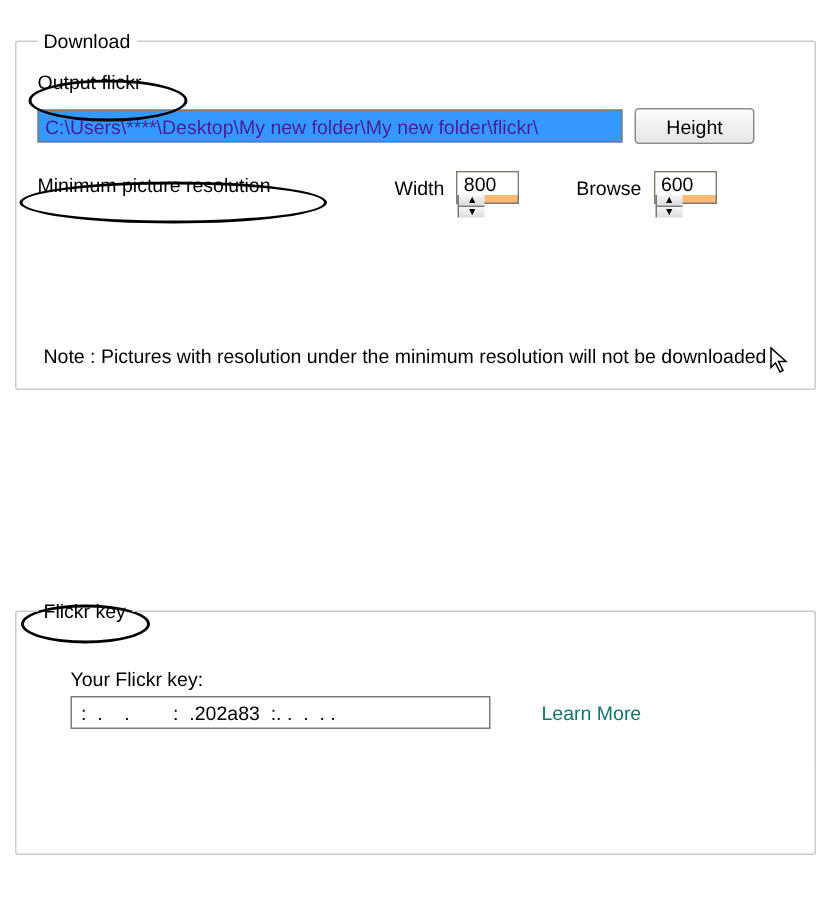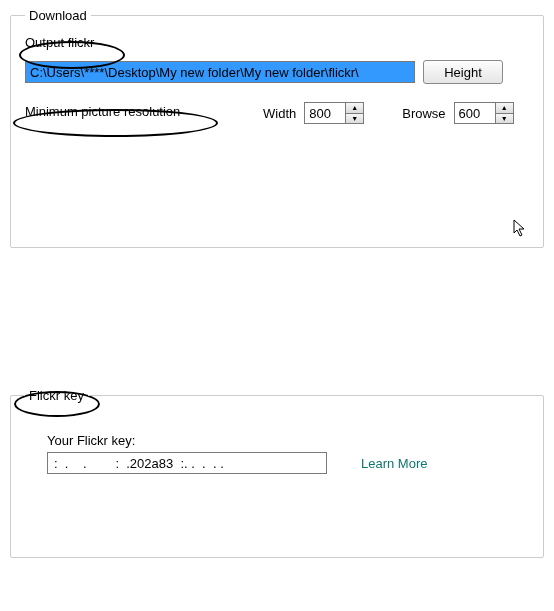--- a/index.html
+++ b/index.html
@@ -10,21 +10,21 @@
       font-size: 13px;
       color: #000;
       background: #fff;
       width: 554px;
       height: 611px;
       position: relative;
     }
     fieldset.section {
       border: 1px solid #ccc;
       border-radius: 2px;
-      margin: 0 2px 8px 2px;
+      margin: 12px 2px 8px 2px;
       padding: 12px 14px 14px 14px;
       position: relative;
     }
     fieldset.download-section {
       height: 240px;
     }
     fieldset.flickr-section {
       margin-top: 140px;
       height: 170px;
     }
@@ -50,21 +50,21 @@
     .row { display: flex; align-items: center; gap: 8px; }
     .output-row { margin-top: 6px; margin-bottom: 18px; }
     input.path {
       width: 390px;
       height: 22px;
       border: 1px solid #7a7a7a;
       padding: 1px 4px;
       font-family: inherit;
       font-size: 13px;
       background: #3399ff;
-      color: #000000;
+      color: #4c1d95;
     }
     input.path::selection { background:#3399ff; color:#fff; }
     button.win-btn {
       height: 24px;
       padding: 0 14px;
       font-family: inherit;
       font-size: 13px;
       background: linear-gradient(#fdfdfd, #e5e5e5);
       border: 1px solid #8a8a8a;
       border-radius: 3px;
@@ -72,20 +72,21 @@
       min-width: 80px;
     }
     .minres-row { margin-top: 12px; }
     .res-label { margin-left: 30px; }
     .spinner {
       display: inline-flex;
       align-items: stretch;
       border: 1px solid #7a7a7a;
       height: 22px;
       background: #fdba74;
+      flex-direction: column;
     }
     .spinner input {
       width: 40px;
       border: none;
       outline: none;
       padding: 0 4px;
       font-family: inherit;
       font-size: 13px;
       text-align: left;
     }
@@ -171,20 +172,21 @@
     <span class="res-label">Browse</span>
     <span class="spinner">
       <input type="text" value="600" style="">
       <span class="spin-btns">
         <div>▲</div>
         <div>▼</div>
       </span>
     </span>
   </div>
 
+  <div class="note">Note : Pictures with resolution under the minimum resolution will not be downloaded</div>
 
   <svg class="cursor" viewBox="0 0 16 20">
     <path d="M1 1 L1 14 L4 11 L7 17 L9 16 L6 10 L11 10 Z" fill="#fff" stroke="#000" stroke-width="1"></path>
   </svg>
 </fieldset>
 
 <div style="position:relative">
   <div class="ellipse ellipse-flickr" style="position:absolute; left:6px; top:135px; width:86px; height:26px;"></div>
 </div>
 

